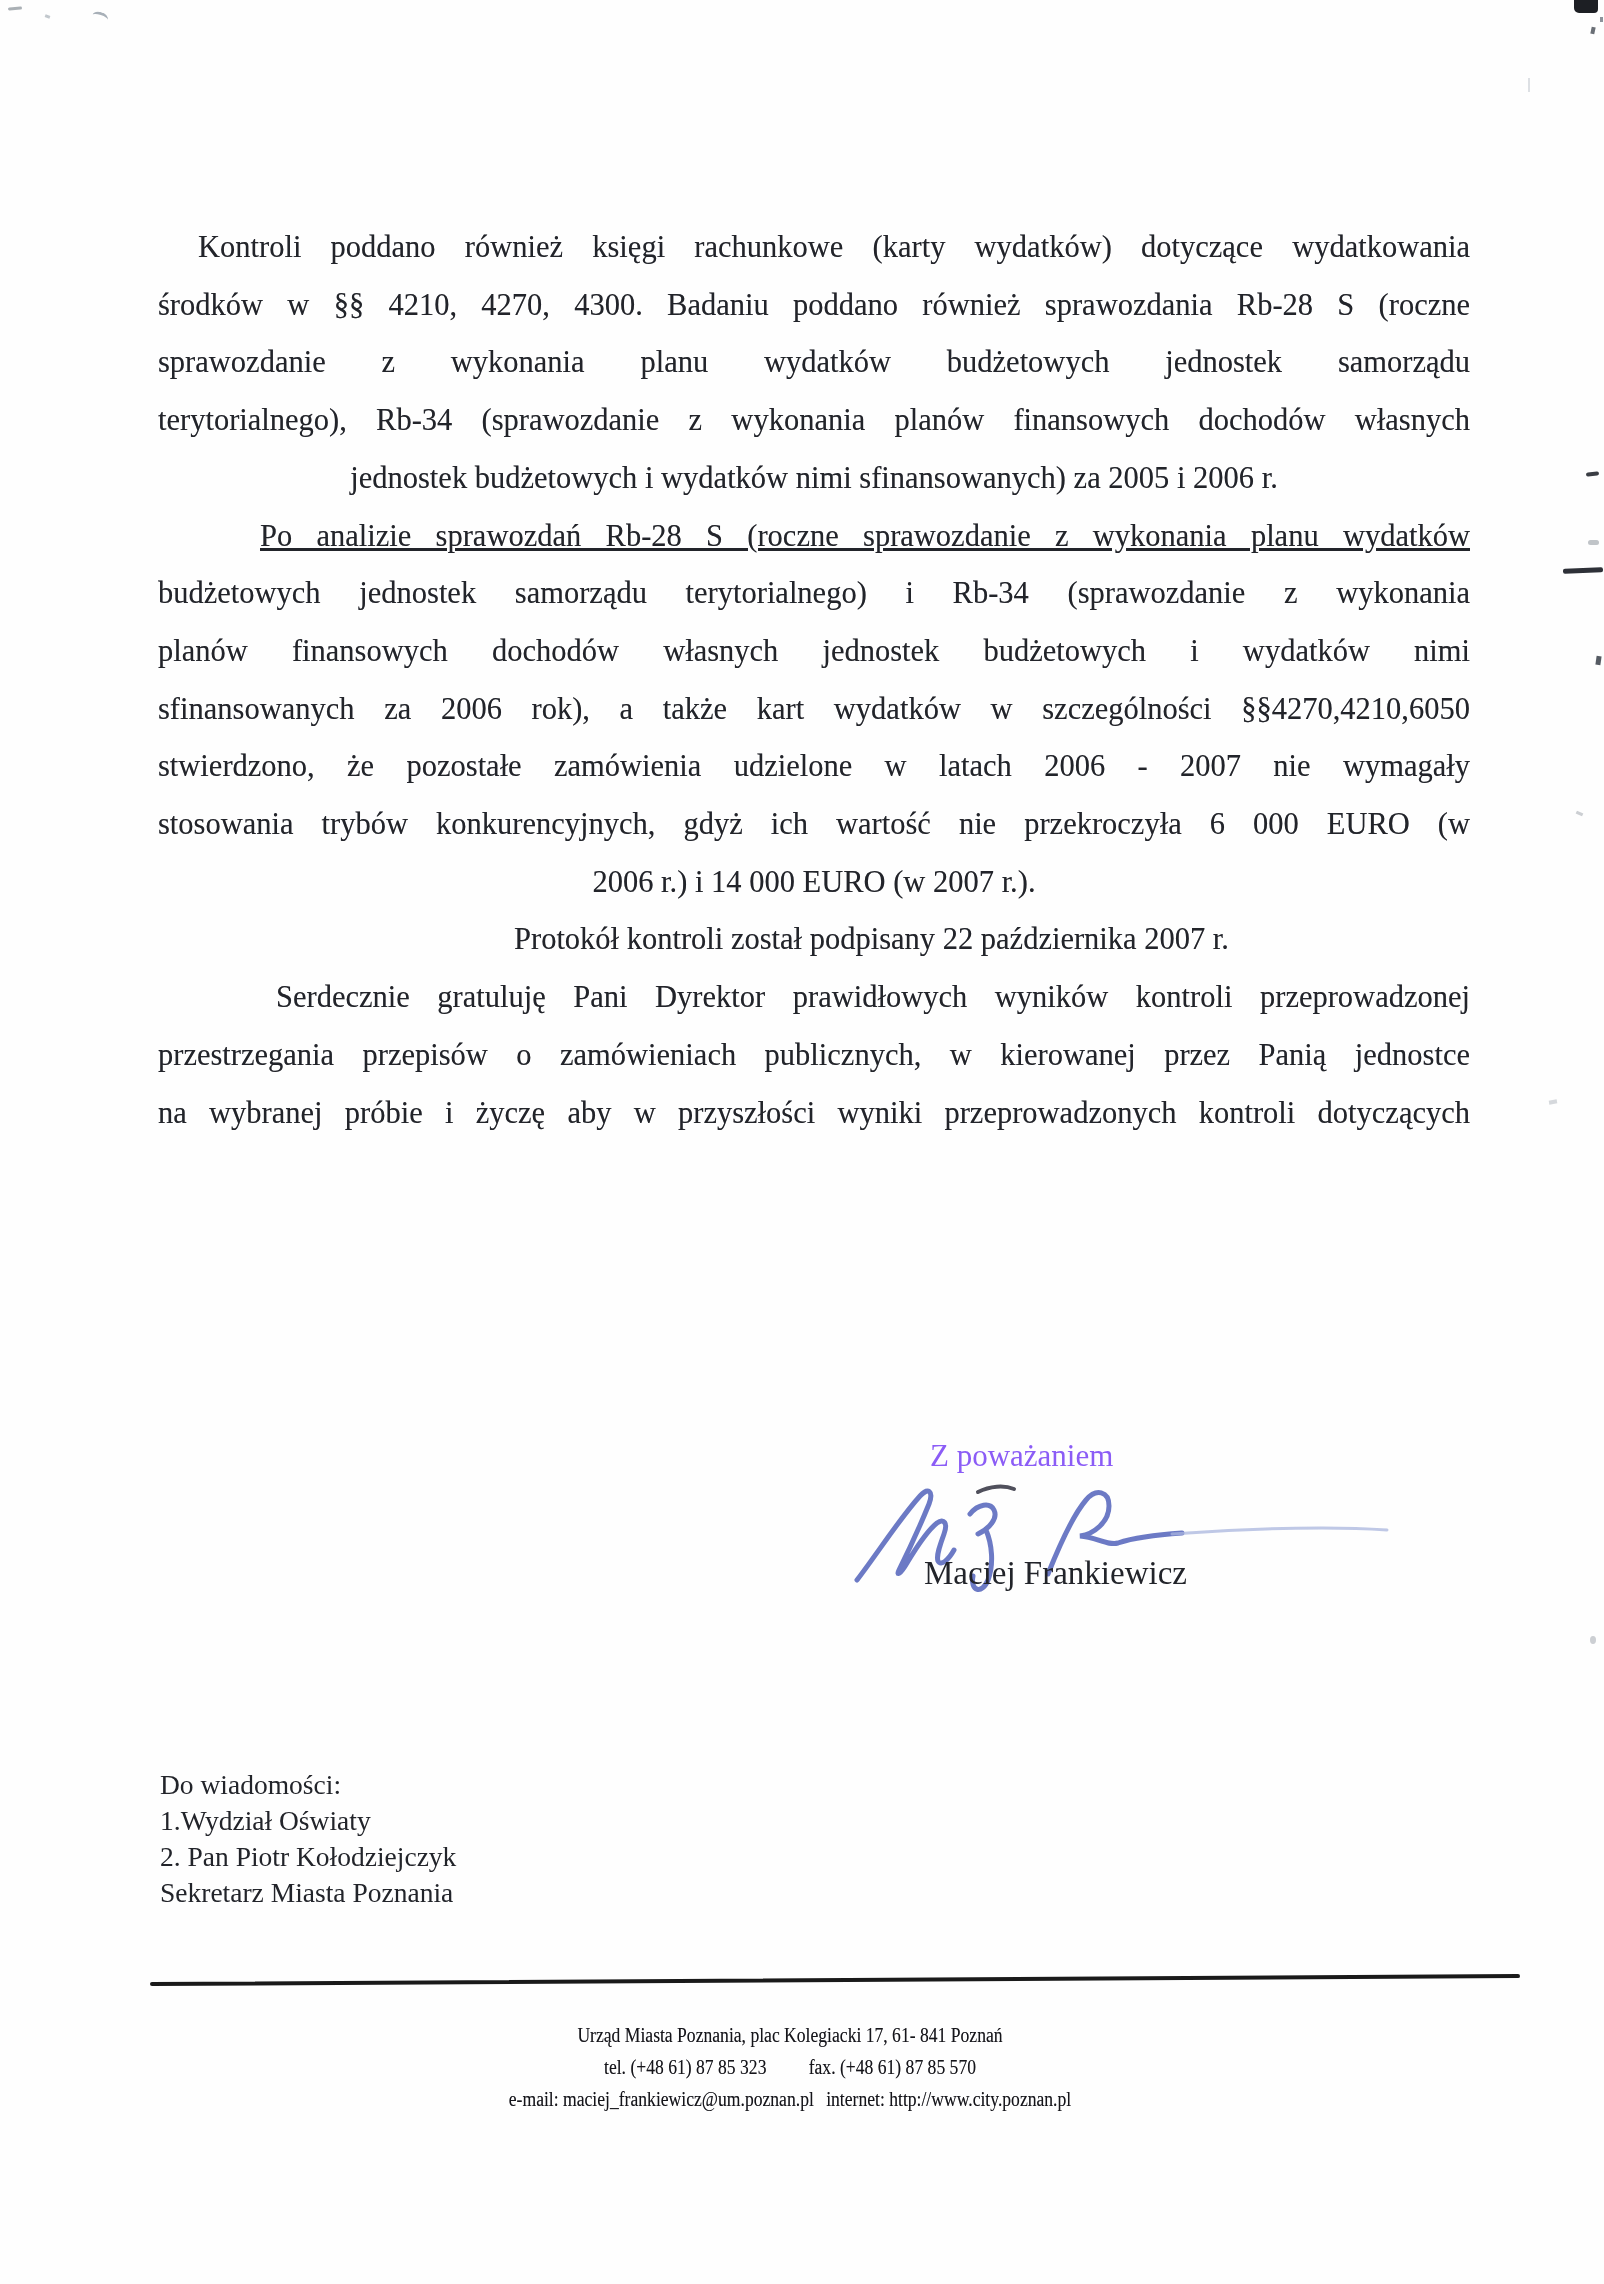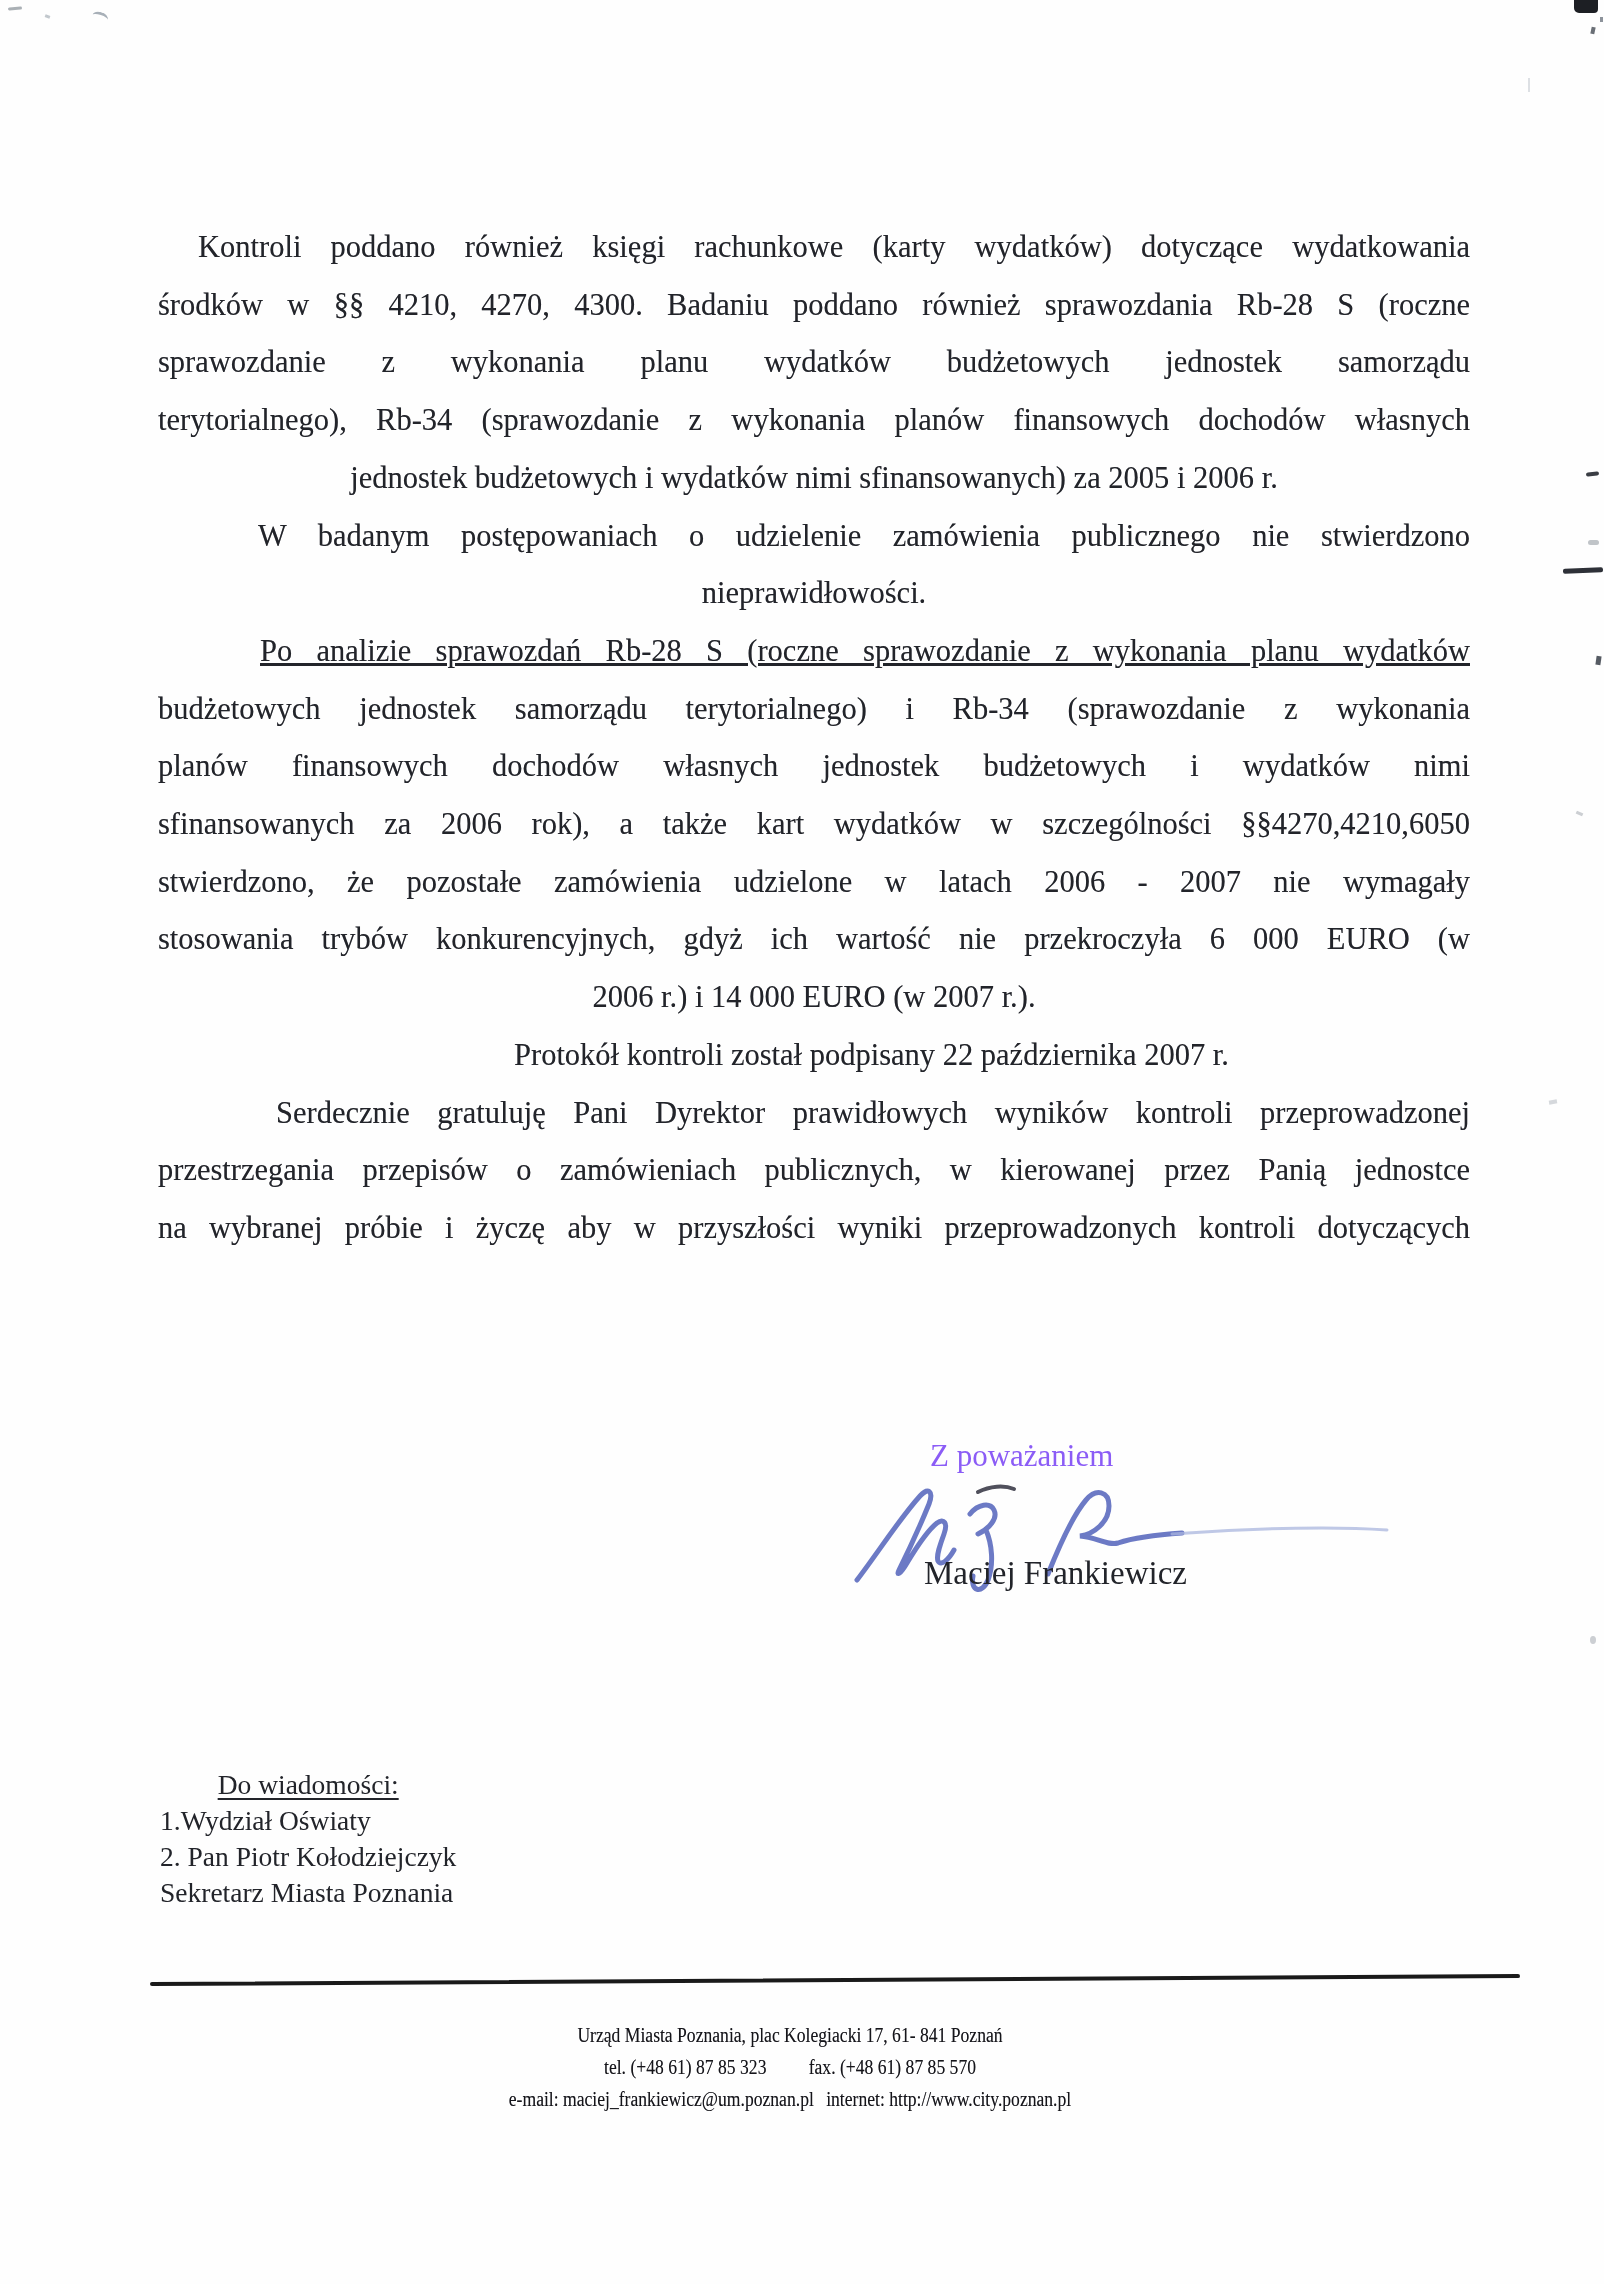--- a/index.html
+++ b/index.html
@@ -26,21 +26,21 @@
   .ind100{padding-left:100px;}
   .ind102{padding-left:102px;text-decoration:underline;}
   .ind115{padding-left:115px;}
   .ind118{padding-left:118px;}
   
   .salutation{position:absolute;left:930px;top:1438px;font-size:31px;color:#8b5cf6;}
   .signature-svg{position:absolute;left:852px;top:1462px;width:560px;height:145px;pointer-events:none;}
   .signer{position:absolute;left:924px;top:1555px;font-size:33px;color:#22242a;}
   
   .cc{position:absolute;left:160px;top:1767px;font-size:27.5px;line-height:36px;color:#22242a;}
-  .cc-heading{text-decoration:underline;text-underline-offset:4px;text-align:center;}
+  .cc-heading{text-underline-offset:4px;}
   
   .rule{
     position:absolute;left:150px;top:1982px;width:1370px;height:4px;
     background:#1a1a1a;transform:rotate(-0.33deg);transform-origin:left center;
     border-radius:2px;
   }
   .footer{
     position:absolute;left:150px;top:2019px;width:1280px;
     text-align:center;font-size:20px;line-height:32px;color:#15151a;
     text-shadow:0 0 .4px rgba(20,20,30,.4);
@@ -70,24 +70,20 @@
 
 <div class="page">
 
   <div class="content">
     <div>
       <div class="jline ind40">Kontroli poddano również księgi rachunkowe (karty wydatków) dotyczące wydatkowania</div>
       <div class="jline">środków w §§ 4210, 4270, 4300. Badaniu poddano również sprawozdania Rb-28 S (roczne</div>
       <div class="jline">sprawozdanie z wykonania planu wydatków budżetowych jednostek samorządu</div>
       <div class="jline">terytorialnego), Rb-34 (sprawozdanie z wykonania planów finansowych dochodów własnych</div>
       <div class="lline">jednostek budżetowych i wydatków nimi sfinansowanych) za 2005 i 2006 r.</div>
-    </div>
-    <div>
-      <div class="jline ind100">W badanym postępowaniach o udzielenie zamówienia publicznego nie stwierdzono</div>
-      <div class="lline">nieprawidłowości.</div>
     </div>
     <div>
       <div class="jline ind102">Po analizie sprawozdań Rb-28 S (roczne sprawozdanie z wykonania planu wydatków</div>
       <div class="jline">budżetowych jednostek samorządu terytorialnego) i Rb-34 (sprawozdanie z wykonania</div>
       <div class="jline">planów finansowych dochodów własnych jednostek budżetowych i wydatków nimi</div>
       <div class="jline">sfinansowanych za 2006 rok), a także kart wydatków w szczególności §§4270,4210,6050</div>
       <div class="jline">stwierdzono, że pozostałe zamówienia udzielone w latach 2006 - 2007 nie wymagały</div>
       <div class="jline">stosowania trybów konkurencyjnych, gdyż ich wartość nie przekroczyła 6 000 EURO (w</div>
       <div class="lline">2006 r.) i 14 000 EURO (w 2007 r.).</div>
     </div>

